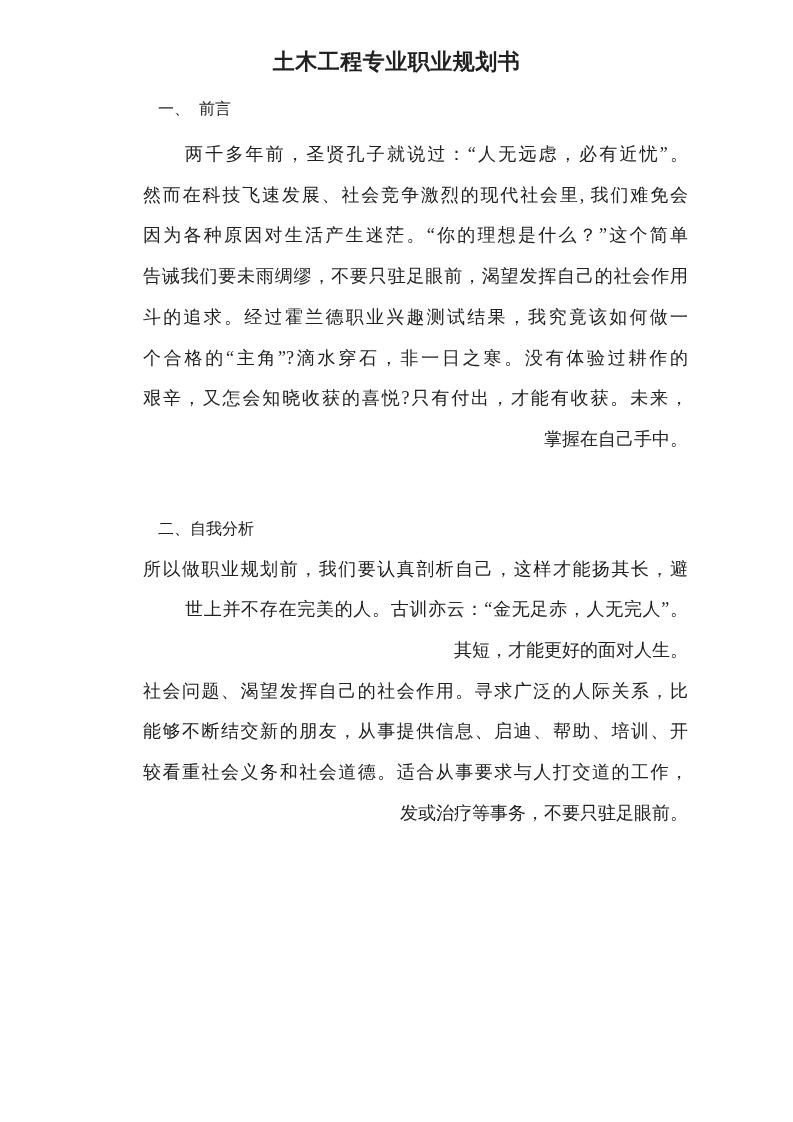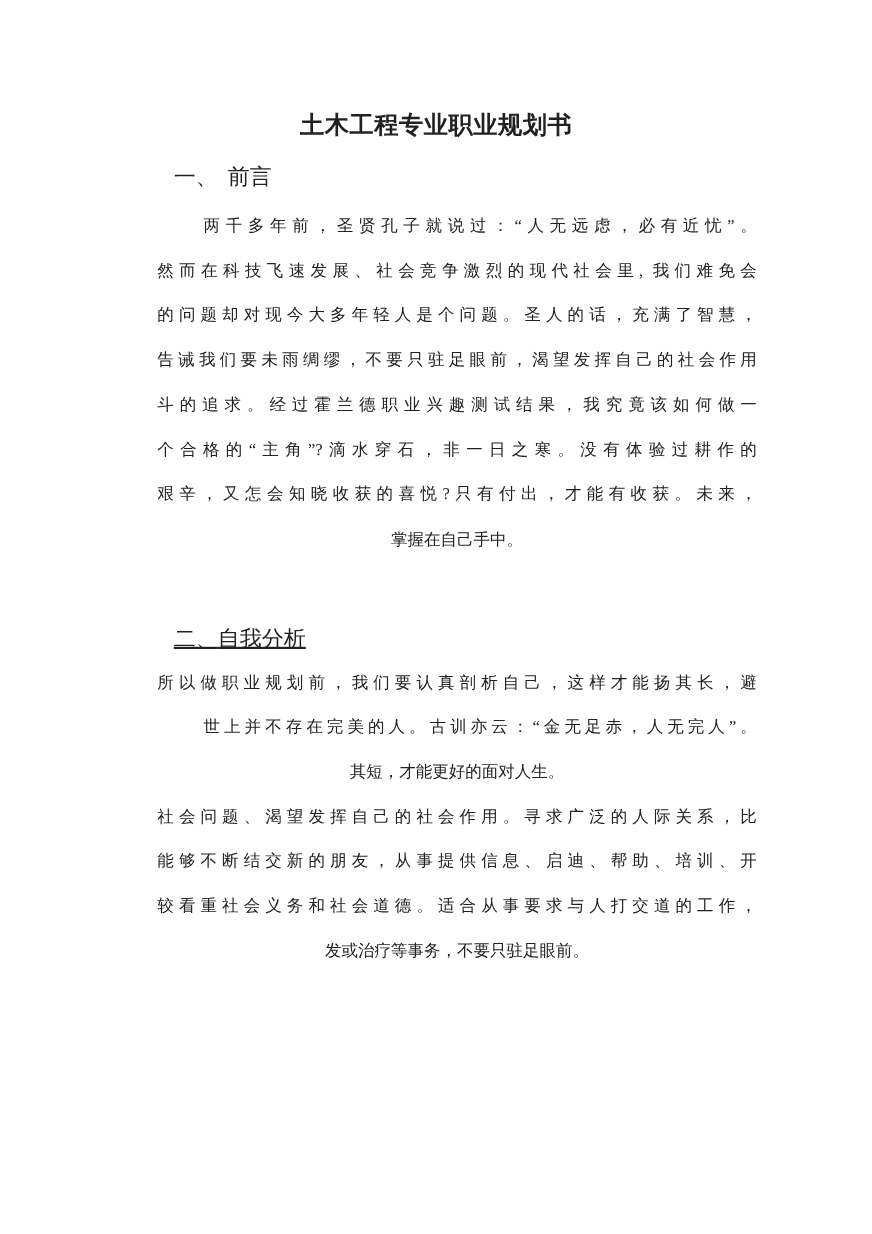--- a/index.html
+++ b/index.html
@@ -5,60 +5,60 @@
   html, body { margin: 0; padding: 0; }
   body {
     width: 793px; height: 1122px;
     background: #ffffff;
     color: #212121;
     font-family: "Liberation Serif", "DejaVu Serif", serif;
     overflow: hidden;
   }
   .page { width: 793px; height: 1122px; background: #ffffff; }
   .doc-title {
-    padding-top: 97px;
+    padding-top: 45px;
     font-size: 22px;
     line-height: 34px;
     font-weight: bold;
     text-align: center;
     letter-spacing: 0.5px;
   }
   .content { margin-left: 143px; width: 545px; }
-  .heading { font-size: 20px; line-height: 40px; padding-left: 15px; }
+  .heading { font-size: 16px; line-height: 40px; padding-left: 15px; }
   .h1 { margin-top: 10px; }
-  .h2 { margin-top: 49px; text-decoration: underline; }
+  .h2 { margin-top: 49px; }
   .hnum.gap { margin-right: 9px; }
-  .para { font-size: 15px; }
+  .para { font-size: 18px; }
   .p1 { margin-top: 5px; }
   .line {
     line-height: 40.7px;
     text-align: justify;
     text-align-last: justify;
     overflow: hidden;
     white-space: nowrap;
   }
   .line.first { text-indent: 42px; }
-  .line.last { text-align: center; text-align-last: auto; }
+  .line.last { text-align: right; text-align-last: auto; }
 </style>
 </head>
 <body>
 
 <div class="page">
   <div class="doc-title">土木工程专业职业规划书</div>
 
   <div class="content">
 
     <div class="heading h1">
       <span class="hnum gap">一、</span><span>前言</span>
     </div>
 
     <div class="para p1">
       <div class="line first">两千多年前，圣贤孔子就说过：“人无远虑，必有近忧”。</div>
       <div class="line">然而在科技飞速发展、社会竞争激烈的现代社会里, 我们难免会</div>
-      <div class="line">的问题却对现今大多年轻人是个问题。圣人的话，充满了智慧，</div>
+      <div class="line">因为各种原因对生活产生迷茫。“你的理想是什么？”这个简单</div>
       <div class="line">告诫我们要未雨绸缪，不要只驻足眼前，渴望发挥自己的社会作用</div>
       <div class="line">斗的追求。经过霍兰德职业兴趣测试结果，我究竟该如何做一</div>
       <div class="line">个合格的“主角”?滴水穿石，非一日之寒。没有体验过耕作的</div>
       <div class="line">艰辛，又怎会知晓收获的喜悦?只有付出，才能有收获。未来，</div>
       <div class="line last">掌握在自己手中。</div>
     </div>
 
     <div class="heading h2">
       <span class="hnum">二、</span><span>自我分析</span>
     </div>

